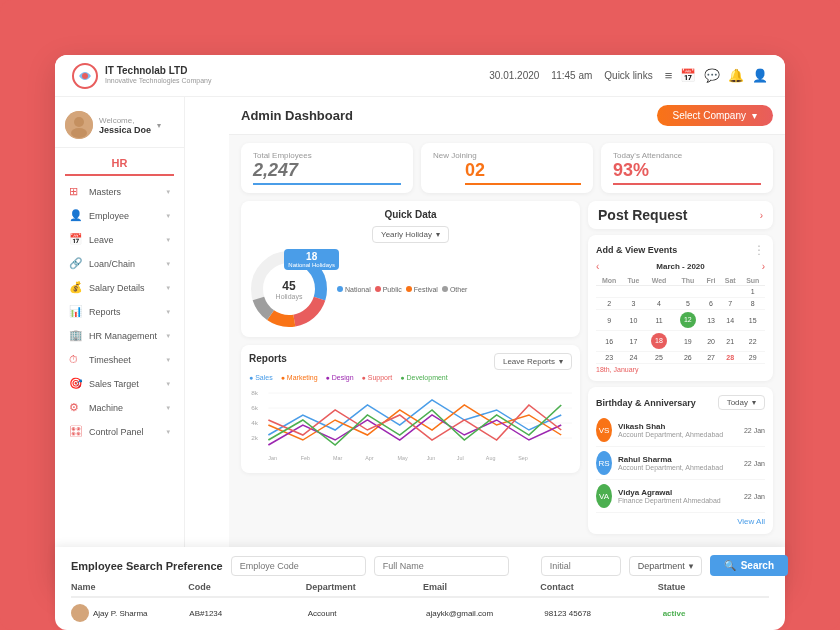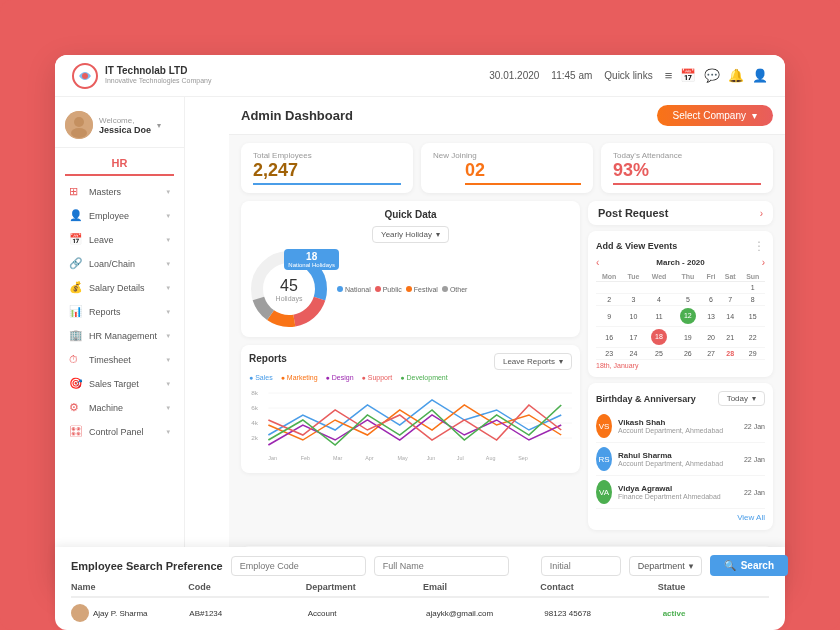--- a/index.html
+++ b/index.html
@@ -172,21 +172,21 @@
     }
     .stat-card {
       background: #fff;
       border-radius: 8px;
       padding: 8px 12px;
       flex: 1;
       box-shadow: 0 1px 4px rgba(0,0,0,0.06);
     }
     .stat-label { font-size: 8px; color: #999; }
     .stat-value { font-size: 18px; font-weight: 700; }
-    .stat-blue { color: #a16207; }
+    .stat-blue { color: #737373; font-style: italic; }
     .stat-orange { color: #f97316; margin-left: 32px; }
     .stat-pink { color: #e85d5d; }
     .stat-underline-blue { border-bottom: 2px solid #4a9de8; padding-bottom: 2px; }
     .stat-underline-orange { border-bottom: 2px solid #f97316; padding-bottom: 2px; }
     .stat-underline-pink { border-bottom: 2px solid #e85d5d; padding-bottom: 2px; }
 
     
     .content-grid {
       display: flex;
       gap: 8px;
@@ -234,21 +234,21 @@
       width: 80px;
       height: 80px;
     }
     .donut-center {
       position: absolute;
       top: 50%;
       left: 50%;
       transform: translate(-50%, -50%);
       text-align: center;
     }
-    .donut-num { font-size: 16px; font-weight: 400; color: #333; }
+    .donut-num { font-size: 12px; font-weight: 700; color: #333; }
     .donut-label { font-size: 7px; color: #999; }
 
     .holidays-badge {
       position: absolute;
       top: 0;
       right: -10px;
       background: #4a9de8;
       color: #fff;
       border-radius: 4px;
       padding: 2px 4px;
@@ -289,21 +289,21 @@
     .post-request {
       background: #fff;
       border-radius: 8px;
       padding: 6px 10px;
       margin-bottom: 6px;
       display: flex;
       justify-content: space-between;
       align-items: center;
       box-shadow: 0 1px 4px rgba(0,0,0,0.05);
     }
-    .post-req-title { font-size: 11px; font-weight: 600; color: #333; }
+    .post-req-title { font-size: 14px; font-weight: 600; color: #333; }
     .chevron-right { color: #e85d5d; font-size: 10px; }
 
     .events-card {
       background: #fff;
       border-radius: 8px;
       padding: 8px;
       margin-bottom: 6px;
       box-shadow: 0 1px 4px rgba(0,0,0,0.05);
     }
     .events-header {

